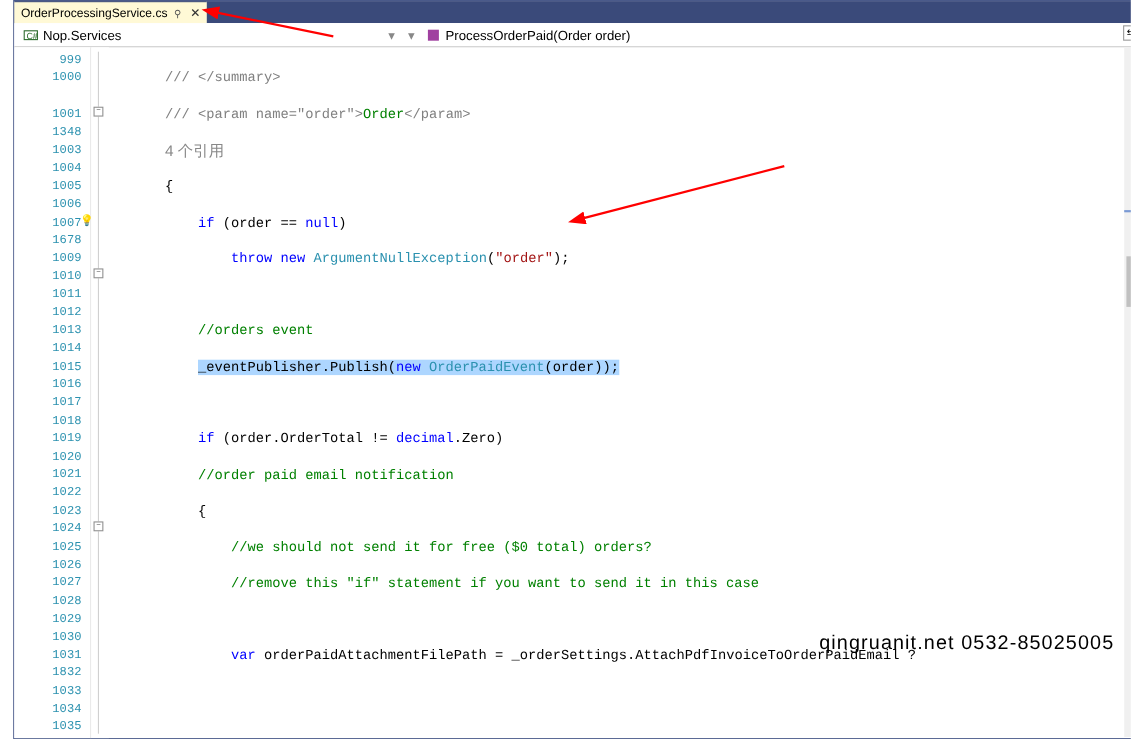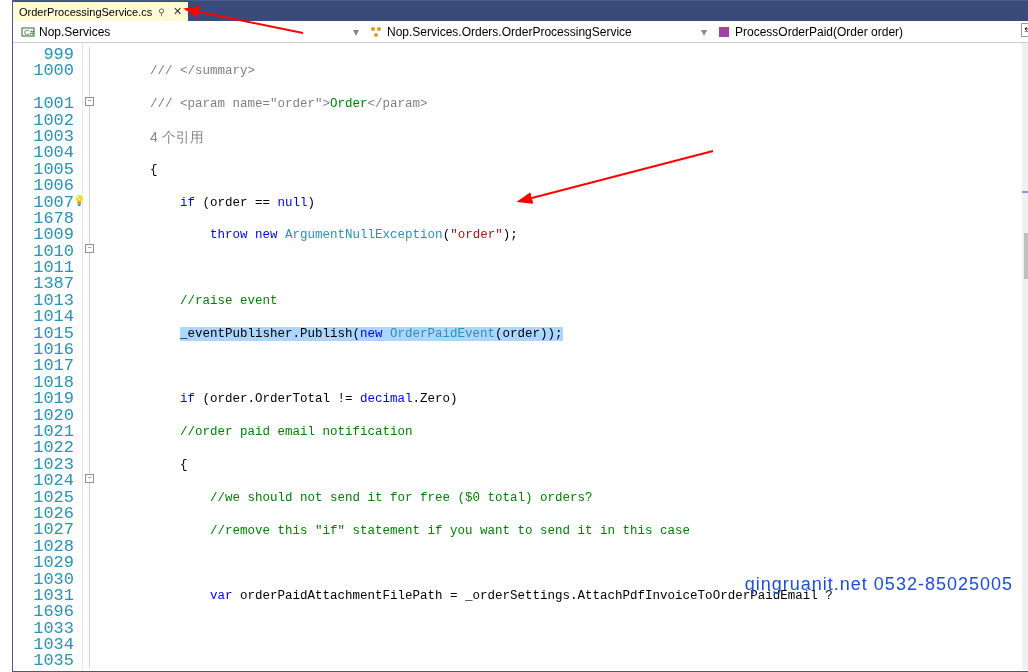--- a/index.html
+++ b/index.html
@@ -7,40 +7,40 @@
     .window { width: 1028px; height: 672px; border: 1px solid #4a5a8a; position: relative; background: #fff; margin-left: 12px; }
     .tab-bar { height: 20px; background: #3a4a7a; display: flex; align-items: stretch; }
     .tab { background: #fff9d6; color: #000; padding: 0 6px; display: flex; align-items: center; font-size: 11px; font-family: 'Segoe UI', sans-serif; border-top: 1px solid #3a4a7a; }
     .tab-pin { margin-left: 6px; color: #555; font-size: 9px; }
     .tab-close { margin-left: 8px; color: #333; cursor: pointer; }
     .breadcrumb-bar { height: 22px; background: #fff; border-bottom: 1px solid #ccc; display: flex; align-items: center; padding: 0 4px; font-family: 'Segoe UI', sans-serif; font-size: 12px; position: relative; }
     .breadcrumb-item { display: flex; align-items: center; padding: 0 4px; }
     .breadcrumb-sep { width: 18px; display: flex; justify-content: center; color: #888; }
     .breadcrumb-icon { width: 14px; height: 14px; margin-right: 4px; display: inline-flex; align-items: center; justify-content: center; }
     .editor-area { display: flex; height: calc(100% - 42px); position: relative; }
-    .gutter { width: 70px; background: #fff; text-align: right; padding-right: 8px; color: #2b91af; font-size: 17px; line-height: 16.4px; padding-top: 4px; border-right: 1px solid #e5e5e5; }
+    .gutter { width: 70px; background: #fff; text-align: right; padding-right: 8px; color: #2b91af; font-size: 11px; line-height: 16.4px; padding-top: 4px; border-right: 1px solid #e5e5e5; }
     .gutter-line { height: 16.4px; position: relative; }
     .fold-col { width: 16px; background: #fff; position: relative; padding-top: 4px; }
     .fold-marker { position: absolute; left: 2px; width: 9px; height: 9px; border: 1px solid #919191; background: #fff; color: #555; font-size: 7px; line-height: 7px; text-align: center; cursor: pointer; }
     .fold-line { position: absolute; left: 6px; width: 1px; background: #d0d0d0; }
     .bulb { position: absolute; left: -10px; color: #d4a017; font-size: 10px; }
     .code { flex: 1; padding-top: 4px; padding-left: 6px; line-height: 16.4px; white-space: pre; overflow: hidden; font-size: 12.5px; }
     .line { height: 16.4px; }
     .c-keyword { color: #0000ff; }
     .c-type { color: #2b91af; }
     .c-string { color: #a31515; }
     .c-comment { color: #008000; }
     .c-xmlcomment { color: #808080; }
     .c-xmlval { color: #008000; }
     .c-highlight { background: #add6ff; }
     .c-ref { color: #888; font-size: 14px; font-family: 'Microsoft YaHei', sans-serif; }
     .scrollbar-v { position: absolute; right: 1px; top: 42px; bottom: 1px; width: 16px; background: #f0f0f0; }
     .scrollbar-v-thumb { position: absolute; left: 2px; right: 2px; background: #c0c0c0; }
     .scrollbar-v-mark { position: absolute; left: 0; right: 0; height: 2px; }
-    .watermark { position: absolute; bottom: 76px; right: 26px; color: #1d4ed8; font-size: 18px; font-family: 'Microsoft YaHei', sans-serif; pointer-events: none; letter-spacing: 1px; }
+    .watermark { position: absolute; bottom: 76px; right: 26px; color: #000000; font-size: 18px; font-family: 'Microsoft YaHei', sans-serif; pointer-events: none; letter-spacing: 1px; }
     .arrow-svg { position: absolute; pointer-events: none; }
   </style>
 </head>
 <body>
 
 <div class="window">
 
   <div class="tab-bar">
     <div class="tab">
       <span>OrderProcessingService.cs</span>
@@ -53,30 +53,20 @@
     <div class="breadcrumb-item" style="width:330px">
       <span class="breadcrumb-icon">
           <svg width="14" height="14">
             <rect x="1" y="3" width="12" height="8" fill="none" stroke="#2b6a2b"></rect>
             <text x="3" y="10" font-size="8" fill="#2b6a2b">C#</text>
           </svg>
         </span>
       <span>Nop.Services</span>
     </div>
     <div class="breadcrumb-sep">▾</div>
-    <div class="breadcrumb-item" style="width:330px">
-      <span class="breadcrumb-icon">
-          <svg width="14" height="14">
-            <circle cx="4" cy="4" r="2" fill="#d4a017"></circle>
-            <circle cx="10" cy="4" r="2" fill="#d4a017"></circle>
-            <circle cx="7" cy="10" r="2" fill="#d4a017"></circle>
-          </svg>
-        </span>
-      <span>Nop.Services.Orders.OrderProcessingService</span>
-    </div>
     <div class="breadcrumb-sep">▾</div>
     <div class="breadcrumb-item">
       <span class="breadcrumb-icon">
           <svg width="14" height="14">
             <rect x="2" y="2" width="10" height="10" fill="#a040a0"></rect>
           </svg>
         </span>
       <span>ProcessOrderPaid(Order order)</span>
     </div>
     <div style="position:absolute;right:4px;top:2px;width:14px;height:14px;border:1px solid #999;font-size:9px;text-align:center;line-height:12px;">⇆</div>
@@ -90,71 +80,71 @@
       </defs>
     <line x1="170" y1="32" x2="62" y2="10" stroke="#ff0000" stroke-width="2" marker-end="url(#ah1)"></line>
   </svg>
 
   <div class="editor-area">
     <div class="gutter" id="gutter">
         <div class="gutter-line">999</div>
         <div class="gutter-line">1000</div>
         <div class="gutter-line"></div>
         <div class="gutter-line">1001</div>
-        <div class="gutter-line">1002</div>
+        <div class="gutter-line">1348</div>
         <div class="gutter-line">1003</div>
         <div class="gutter-line">1004</div>
         <div class="gutter-line">1005</div>
         <div class="gutter-line">1006</div>
         <div class="gutter-line">1007</div>
         <div class="gutter-line">1678</div>
         <div class="gutter-line">1009</div>
         <div class="gutter-line">1010</div>
         <div class="gutter-line">1011</div>
-        <div class="gutter-line">1387</div>
+        <div class="gutter-line">1012</div>
         <div class="gutter-line">1013</div>
         <div class="gutter-line">1014</div>
         <div class="gutter-line">1015</div>
         <div class="gutter-line">1016</div>
         <div class="gutter-line">1017</div>
         <div class="gutter-line">1018</div>
         <div class="gutter-line">1019</div>
         <div class="gutter-line">1020</div>
         <div class="gutter-line">1021</div>
         <div class="gutter-line">1022</div>
         <div class="gutter-line">1023</div>
         <div class="gutter-line">1024</div>
         <div class="gutter-line">1025</div>
         <div class="gutter-line">1026</div>
         <div class="gutter-line">1027</div>
         <div class="gutter-line">1028</div>
         <div class="gutter-line">1029</div>
         <div class="gutter-line">1030</div>
         <div class="gutter-line">1031</div>
-        <div class="gutter-line">1696</div>
+        <div class="gutter-line">1832</div>
         <div class="gutter-line">1033</div>
         <div class="gutter-line">1034</div>
         <div class="gutter-line">1035</div>
       </div>
     <div class="fold-col">
       <div class="fold-line" style="top:4px;height:620px;"></div>
       <div class="fold-marker" style="top:54px;">−</div>
       <span class="bulb" style="top:152px;">💡</span>
       <div class="fold-marker" style="top:201px;">−</div>
       <div class="fold-marker" style="top:431px;">−</div>
     </div>
     <div class="code">
 <div class="line">      <span class="c-xmlcomment">/// </span><span class="c-xmlcomment">&lt;/summary&gt;</span></div>
 <div class="line">      <span class="c-xmlcomment">/// </span><span class="c-xmlcomment">&lt;param name="</span><span class="c-xmlcomment">order</span><span class="c-xmlcomment">"&gt;</span><span class="c-xmlval">Order</span><span class="c-xmlcomment">&lt;/param&gt;</span></div>
 <div class="line">      <span class="c-ref">4 个引用</span></div>
 <div class="line">      <span>{</span></div>
 <div class="line">          <span class="c-keyword">if</span><span> (order == </span><span class="c-keyword">null</span><span>)</span></div>
 <div class="line">              <span class="c-keyword">throw</span> <span class="c-keyword">new</span> <span class="c-type">ArgumentNullException</span><span>(</span><span class="c-string">"order"</span><span>);</span></div>
 <div class="line"></div>
-<div class="line">          <span class="c-comment">//raise event</span></div>
+<div class="line">          <span class="c-comment">//orders event</span></div>
 <div class="line">          <span class="c-highlight"><span>_eventPublisher.Publish(</span><span class="c-keyword">new</span><span> </span><span class="c-type">OrderPaidEvent</span><span>(order));</span></span></div>
 <div class="line"></div>
 <div class="line">          <span class="c-keyword">if</span><span> (order.OrderTotal != </span><span class="c-keyword">decimal</span><span>.Zero)</span></div>
 <div class="line">          <span class="c-comment">//order paid email notification</span></div>
 <div class="line">          <span>{</span></div>
 <div class="line">              <span class="c-comment">//we should not send it for free ($0 total) orders?</span></div>
 <div class="line">              <span class="c-comment">//remove this "if" statement if you want to send it in this case</span></div>
 <div class="line"></div>
 <div class="line">              <span class="c-keyword">var</span><span> orderPaidAttachmentFilePath = _orderSettings.AttachPdfInvoiceToOrderPaidEmail ?</span></div>
 

